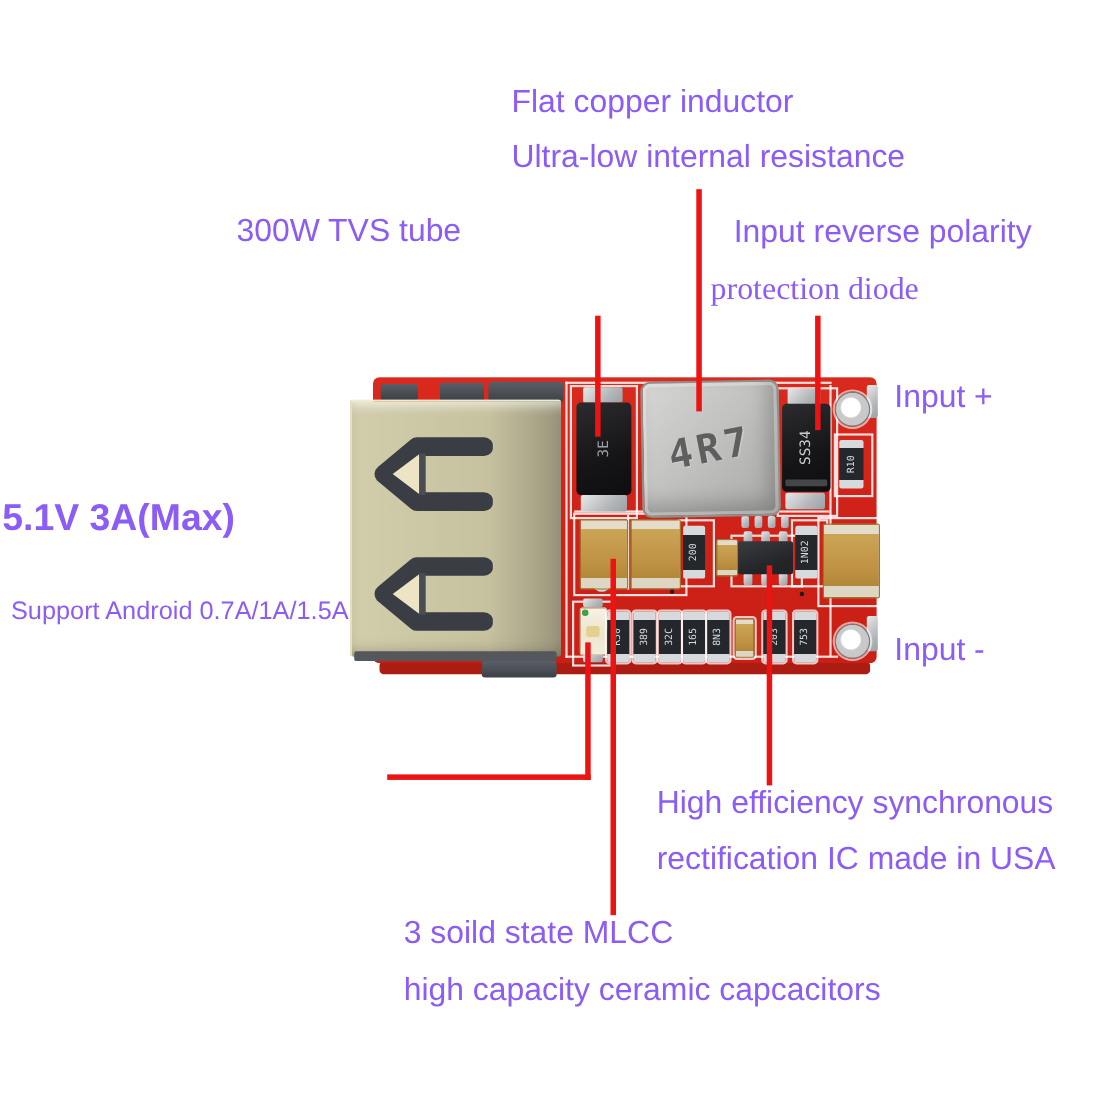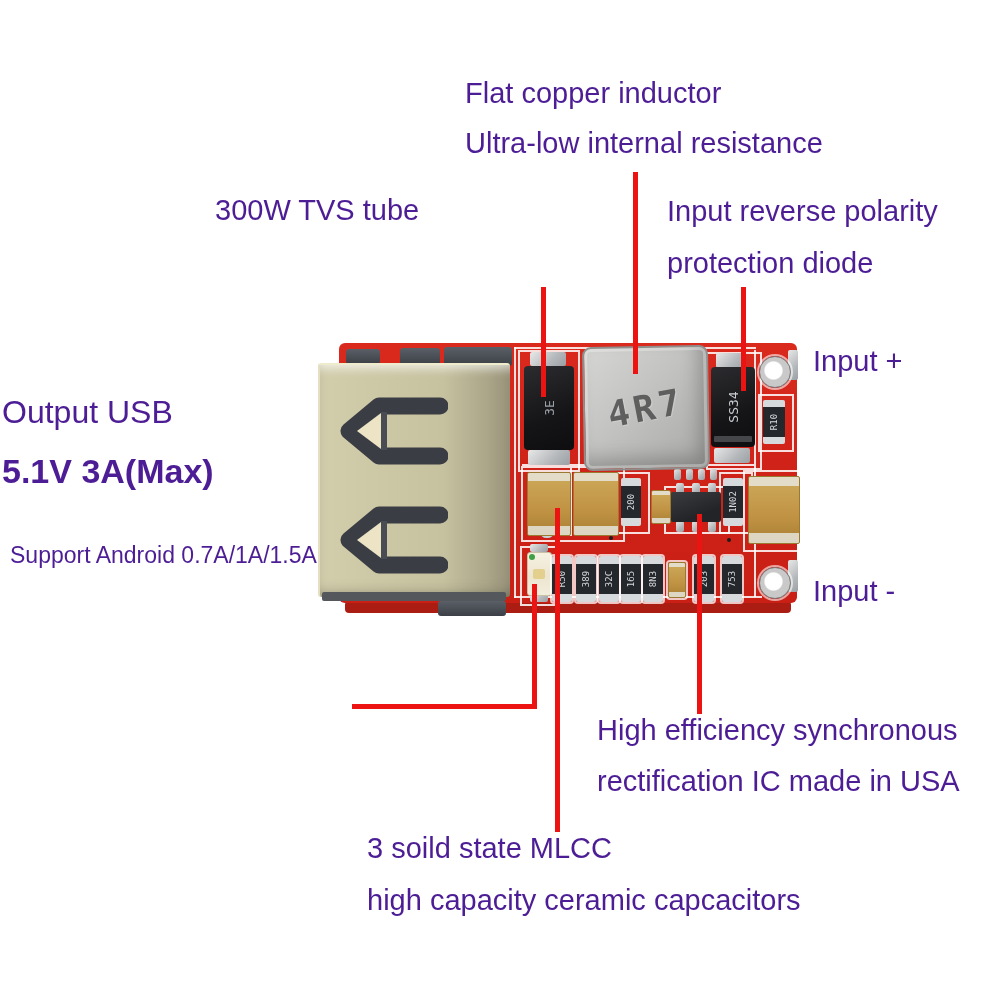--- a/index.html
+++ b/index.html
@@ -1,19 +1,19 @@
 <!DOCTYPE html>
 <html><head>
 <meta charset="utf-8">
 <style>
   html,body{margin:0;padding:0;background:#fff;}
   #canvas{position:relative;width:1000px;height:1000px;background:#ffffff;overflow:hidden;
           font-family:"Liberation Sans","DejaVu Sans",sans-serif;color:#1c1c1c;}
   .abs{position:absolute;}
-  .label{position:absolute;line-height:1.15;white-space:nowrap;color:#4c1d95;}
+  .label{position:absolute;line-height:1.15;white-space:nowrap;color:#8b5cf6;}
   .lbl29{font-size:29px;}
   .lbl23{font-size:23px;}
   .bold{font-weight:bold;}
   .redline{position:absolute;background:#ec1313;z-index:40;}
   
   .pcb{position:absolute;left:339px;top:343px;width:458px;height:260px;
        background:linear-gradient(180deg,#da2a1e 0%,#d0221780 40%,#c91f15 100%),#d2241a;
        border-radius:6px;z-index:2;}
   .pcb-side{position:absolute;left:345px;top:601px;width:446px;height:12px;background:#ab1c12;border-radius:4px;z-index:1;}
   .silk{position:absolute;border:2px solid rgba(255,255,255,0.85);z-index:5;background:transparent;}
@@ -186,26 +186,25 @@
   <div class="redline" style="left:352px;top:704px;width:185px;height:5px;"></div>
   <div class="redline" style="left:555px;top:508px;width:5px;height:324px;"></div>
   <div class="redline" style="left:697px;top:514px;width:5px;height:200px;"></div>
 
   <div class="label lbl29" style="left:465px;top:77px;">Flat copper inductor</div>
   <div class="label lbl29" style="left:465px;top:127px;">Ultra-low internal resistance</div>
 
   <div class="label lbl29" style="left:215px;top:194px;">300W TVS tube</div>
 
   <div class="label lbl29" style="left:667px;top:195px;">Input reverse polarity</div>
-  <div class="label lbl29" style="left:667px;top:247px;">protection diode</div>
+  <div class="label lbl29" style="left:646px;top:247px;font-family:Liberation Serif, serif;">protection diode</div>
 
   <div class="label lbl29" style="left:813px;top:345px;">Input +</div>
   <div class="label lbl29" style="left:813px;top:575px;">Input -</div>
 
-  <div class="label" style="left:2px;top:394px;font-size:32px;">Output USB</div>
   <div class="label bold" style="left:2px;top:452px;font-size:34px;">5.1V 3A(Max)</div>
   <div class="label lbl23" style="left:10px;top:542px;">Support Android 0.7A/1A/1.5A</div>
 
 
   <div class="label lbl29" style="left:597px;top:714px;">High efficiency synchronous</div>
   <div class="label lbl29" style="left:597px;top:765px;">rectification IC made in USA</div>
 
   <div class="label lbl29" style="left:367px;top:832px;">3 soild state MLCC</div>
   <div class="label lbl29" style="left:367px;top:884px;">high capacity ceramic capcacitors</div>
 

